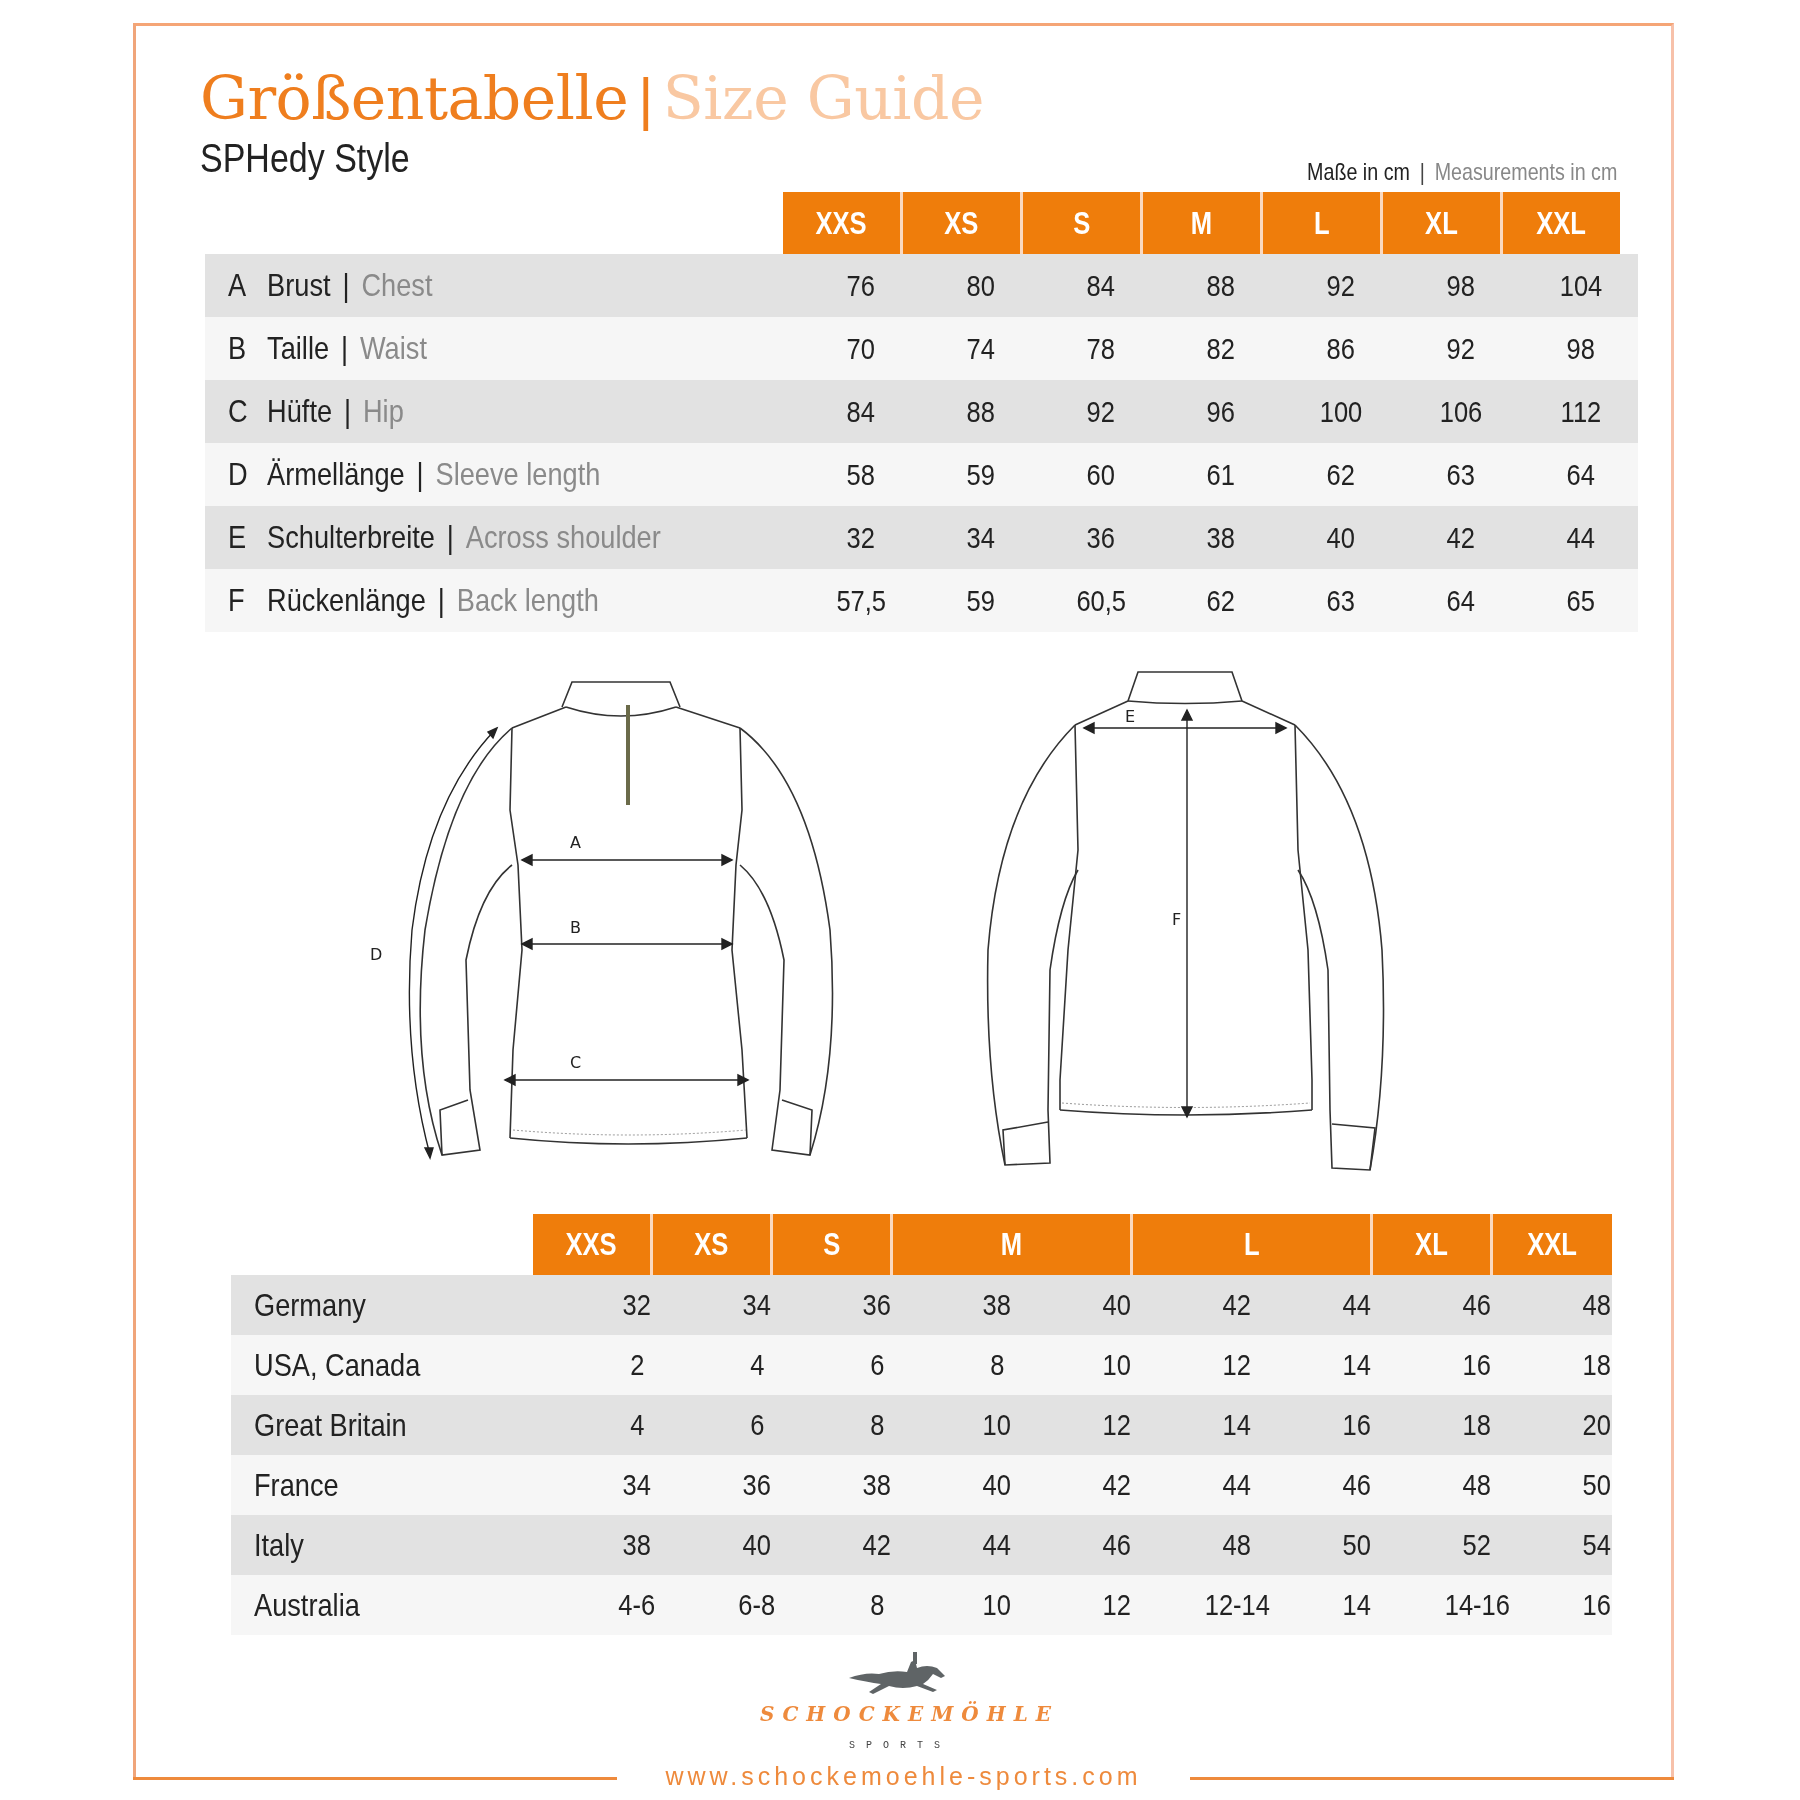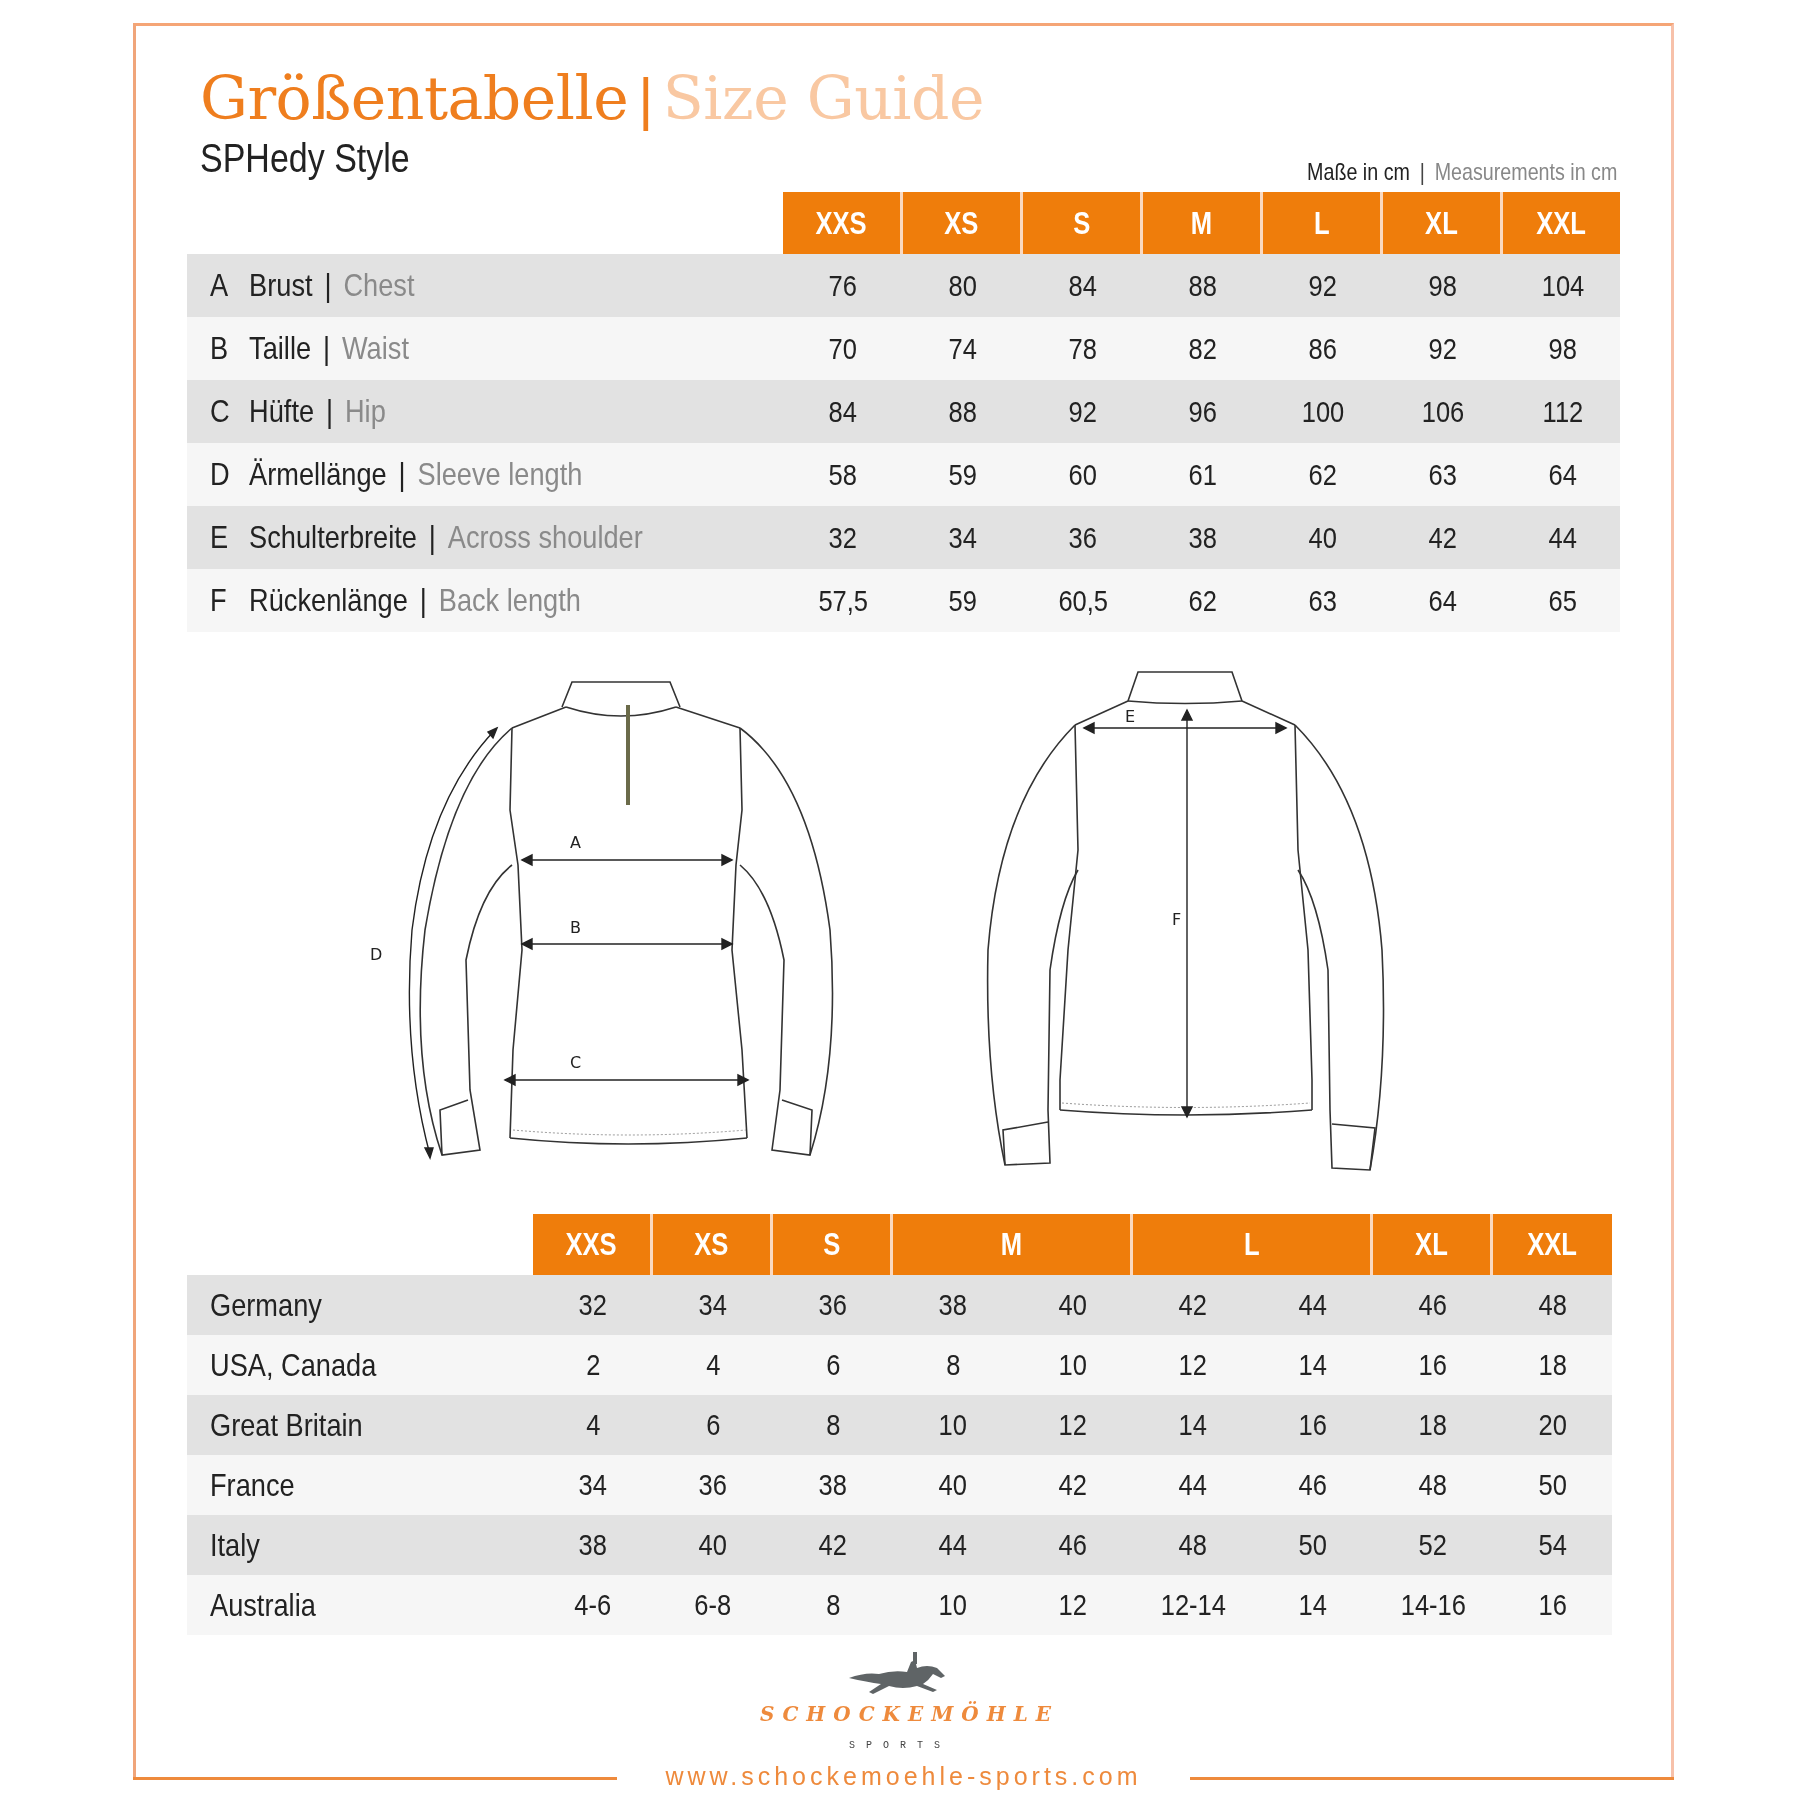--- a/index.html
+++ b/index.html
@@ -25,21 +25,21 @@
     .units .en { color: #888; }
 
     
     .mtable { position: absolute; left: 187px; top: 192px; width: 1433px; }
     .mhead { position: absolute; left: 596px; top: 0; height: 62px; display: flex; }
     .hcell { background: #ef7d0b; color: #fff; font-weight: bold; font-size: 32px; height: 62px;
              display: flex; align-items: center; justify-content: center; box-sizing: border-box;
              border-right: 3px solid #fbd9bf; }
     .hcell:last-child { border-right: none; }
     .hcell span { display: inline-block; transform: scaleX(0.8); }
-    .mrows { position: absolute; left: 0; top: 62px; width: 1433px; }
+    .mrows { position: absolute; left: 18px; top: 62px; width: 1433px; }
     .mrow { height: 63px; display: flex; align-items: center; position: relative; }
     .mrow.dark { background: #e2e2e2; }
     .mrow.light { background: #f6f6f6; text-decoration: underline; }
     .mrow .lbl { position: absolute; left: 23px; font-size: 32px; white-space: nowrap;
                  transform: scaleX(0.85); transform-origin: left; }
     .mrow .lbl .letter { display: inline-block; width: 46px; color: #222; }
     .mrow .lbl .de { color: #222; }
     .mrow .lbl .pipe { color: #222; margin: 0 14px; }
     .mrow .lbl .en { color: #8a8a8a; }
     .mrow .vals { position: absolute; left: 596px; top: 0; height: 47px; display: flex; }
@@ -49,21 +49,21 @@
     
     .diagram { position: absolute; }
     .diagram svg { width: 100%; height: 100%; }
     .dlabel { font-family: "DejaVu Sans", sans-serif; font-size: 16px; fill: #222; }
 
     
     .ctable { position: absolute; left: 187px; top: 1214px; width: 1425px; }
     .chead { position: absolute; left: 346px; top: 0; height: 61px; display: flex; }
     .chead .hcell { height: 61px; }
     .crows { position: absolute; left: 0; top: 61px; width: 1425px; }
-    .crow { height: 60px; position: relative; }
+    .crow { height: 60px; position: relative; margin-left: 44px; }
     .crow.dark { background: #e2e2e2; }
     .crow.light { background: #f6f6f6; }
     .crow .clbl { position: absolute; left: 23px; top: 0; line-height: 60px; font-size: 32px; color: #222;
                   transform: scaleX(0.85); transform-origin: left; white-space: nowrap; }
     .crow .cvals { position: absolute; left: 346px; top: 0; height: 60px; display: flex; }
     .crow .cvals .v { width: 120px; text-align: center; font-size: 30px; line-height: 60px; color: #222; }
     .crow .cvals .v span { display: inline-block; transform: scaleX(0.85); }
 
     
     .logo { position: absolute; left: 760px; top: 1650px; width: 280px; height: 110px; text-align: center; }

